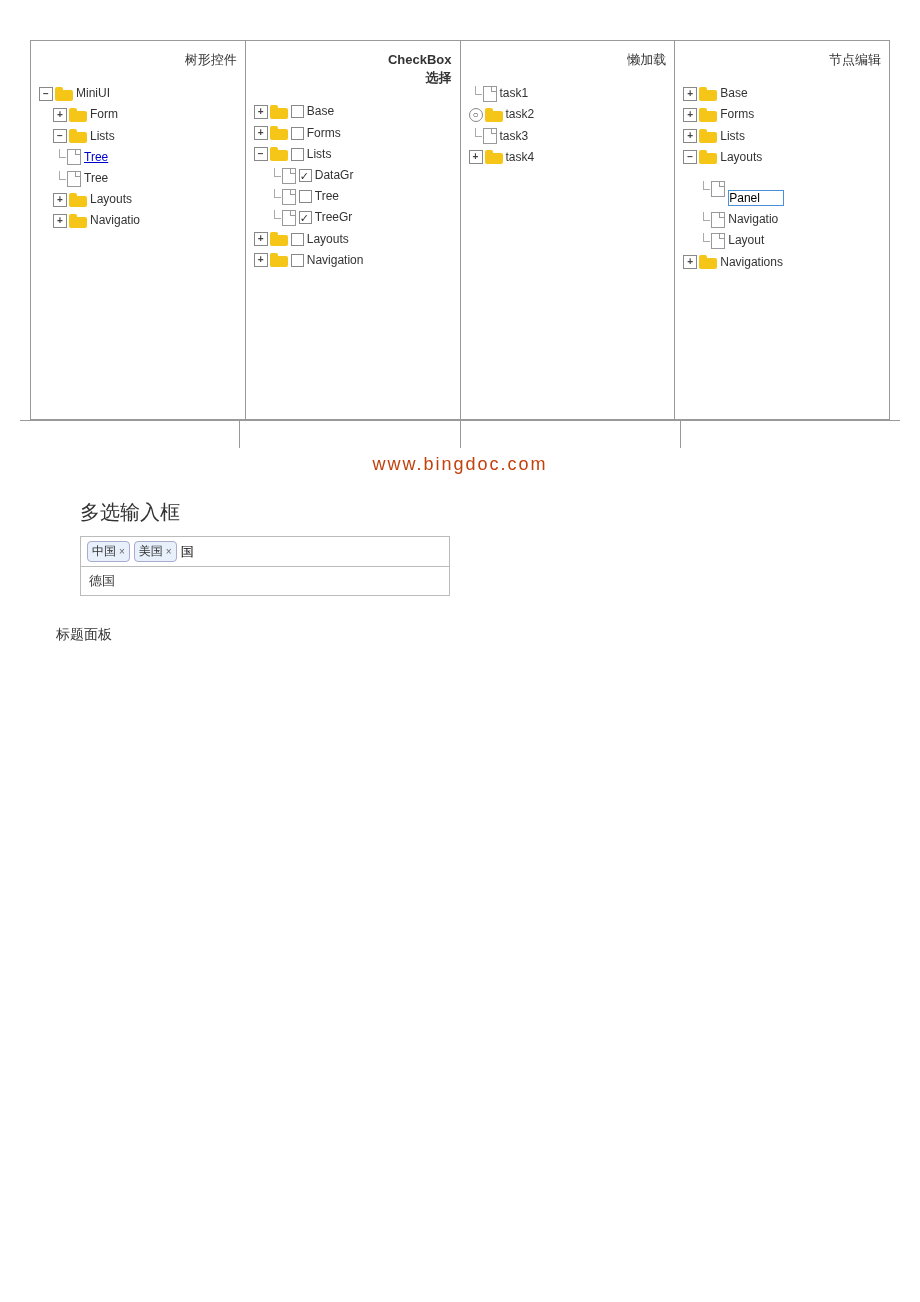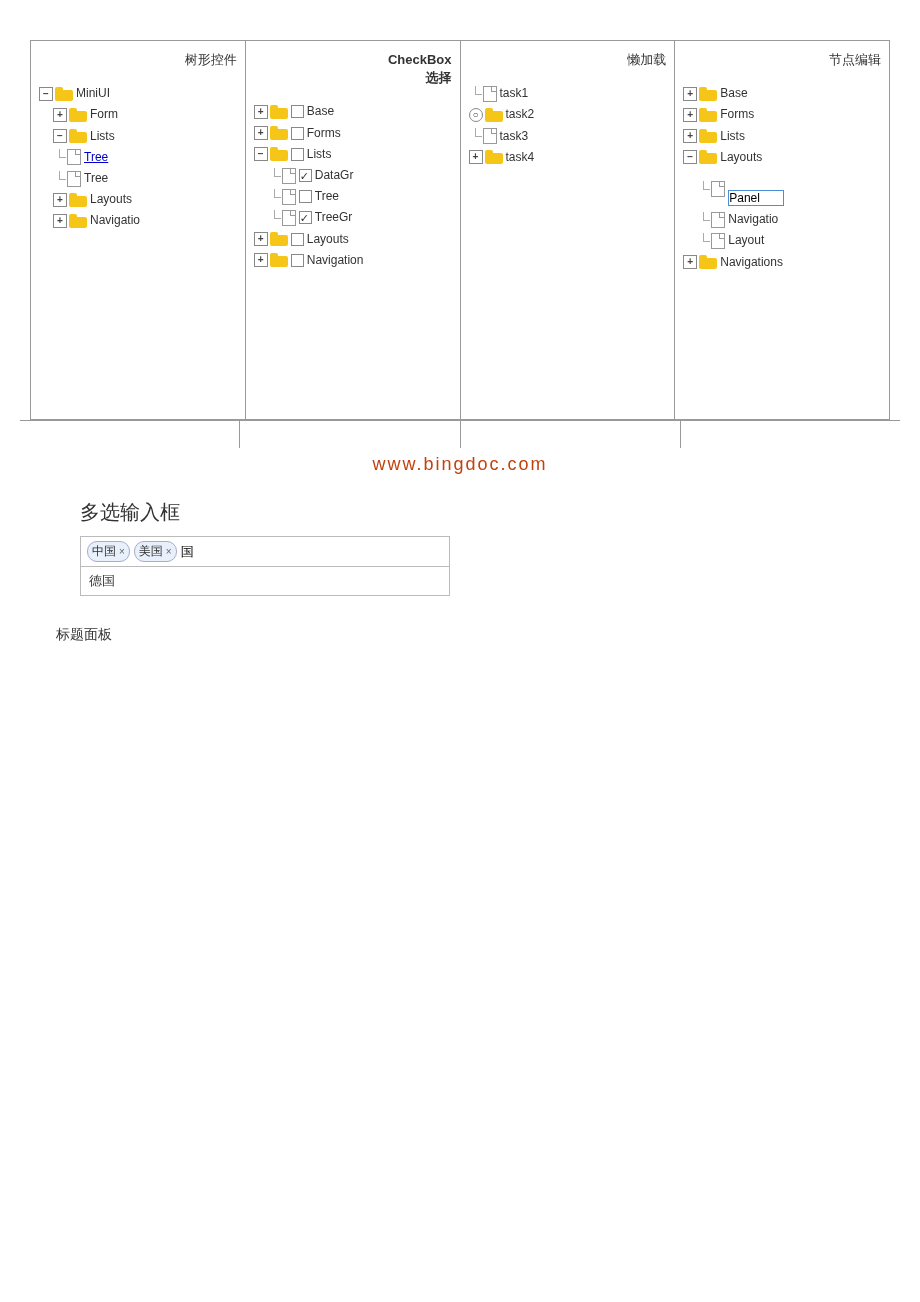--- a/index.html
+++ b/index.html
@@ -203,21 +203,21 @@
       padding: 4px 6px;
       background: #fff;
       border-bottom: 1px solid #bbb;
       gap: 4px;
     }
     .tag {
       display: inline-flex;
       align-items: center;
       background: #e8f0fb;
       border: 1px solid #aac;
-      border-radius: 10px;
+      border-radius: 4px;
       padding: 1px 4px;
       font-size: 12px;
       gap: 3px;
     }
     .tag .tag-x {
       cursor: pointer;
       color: #666;
       font-size: 10px;
     }
     .multiselect-input {

